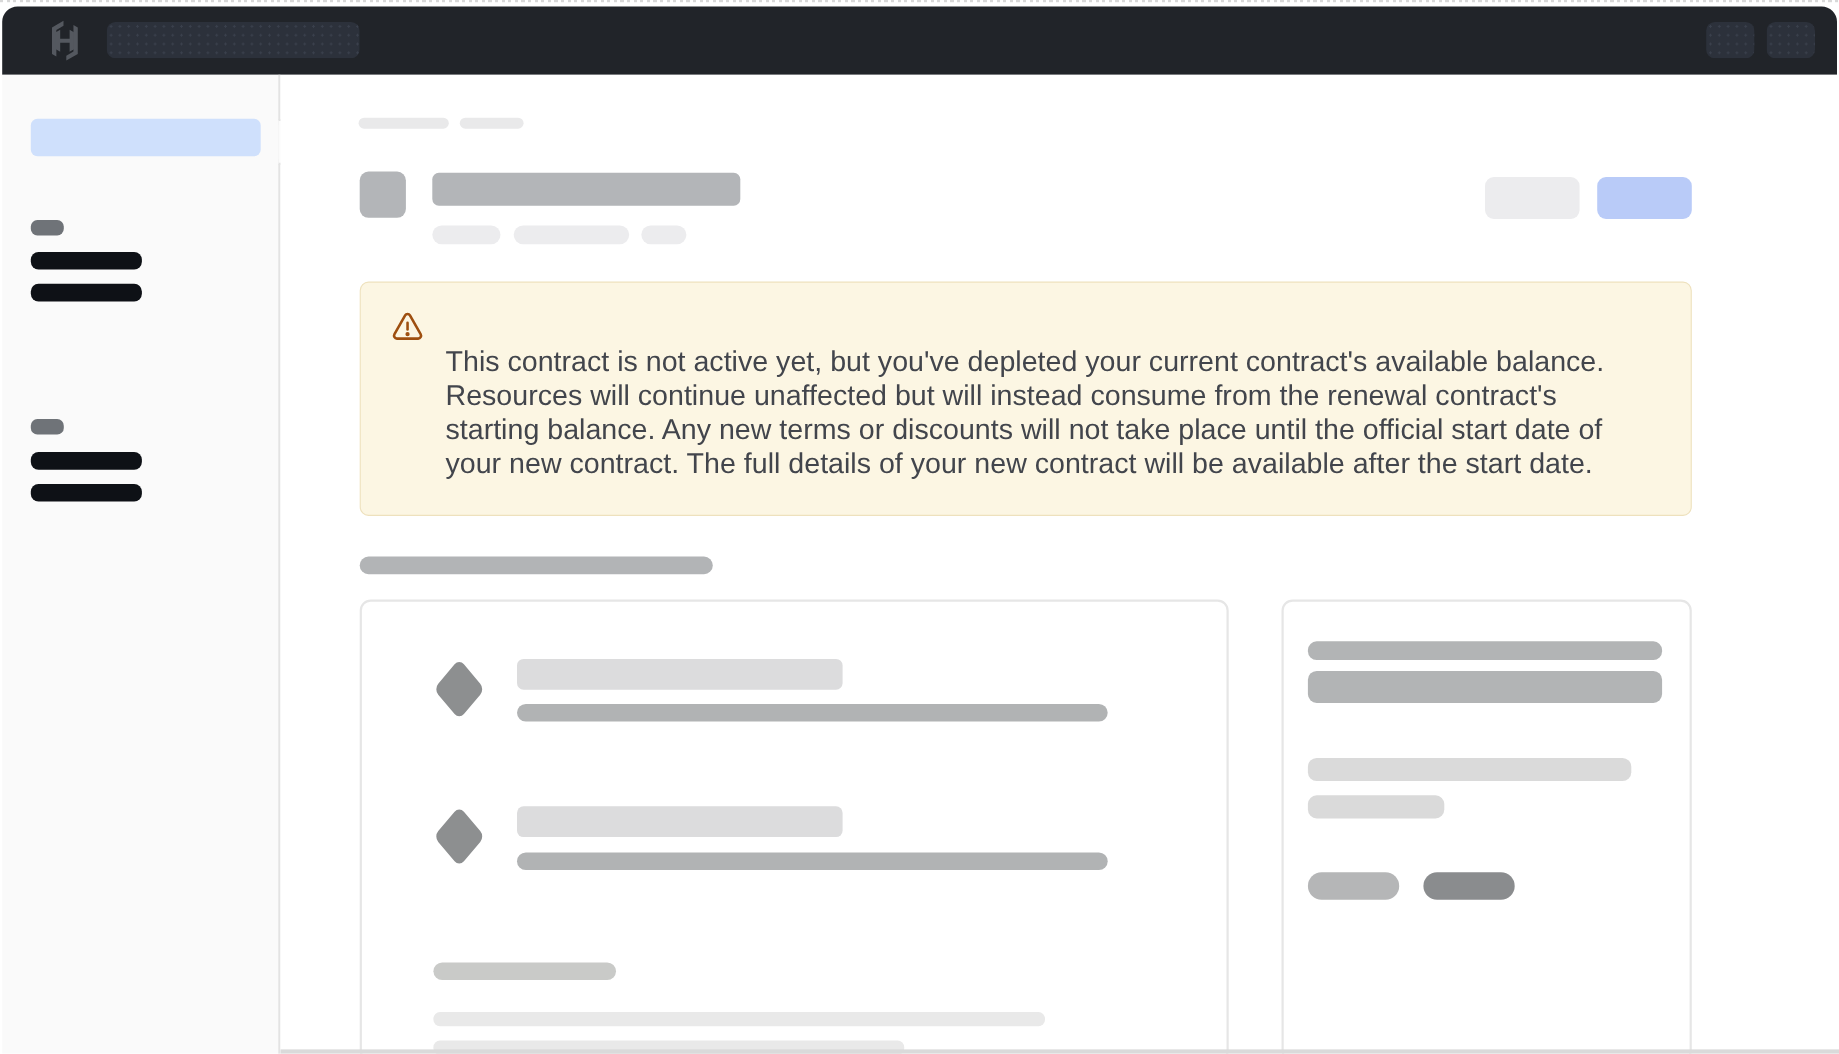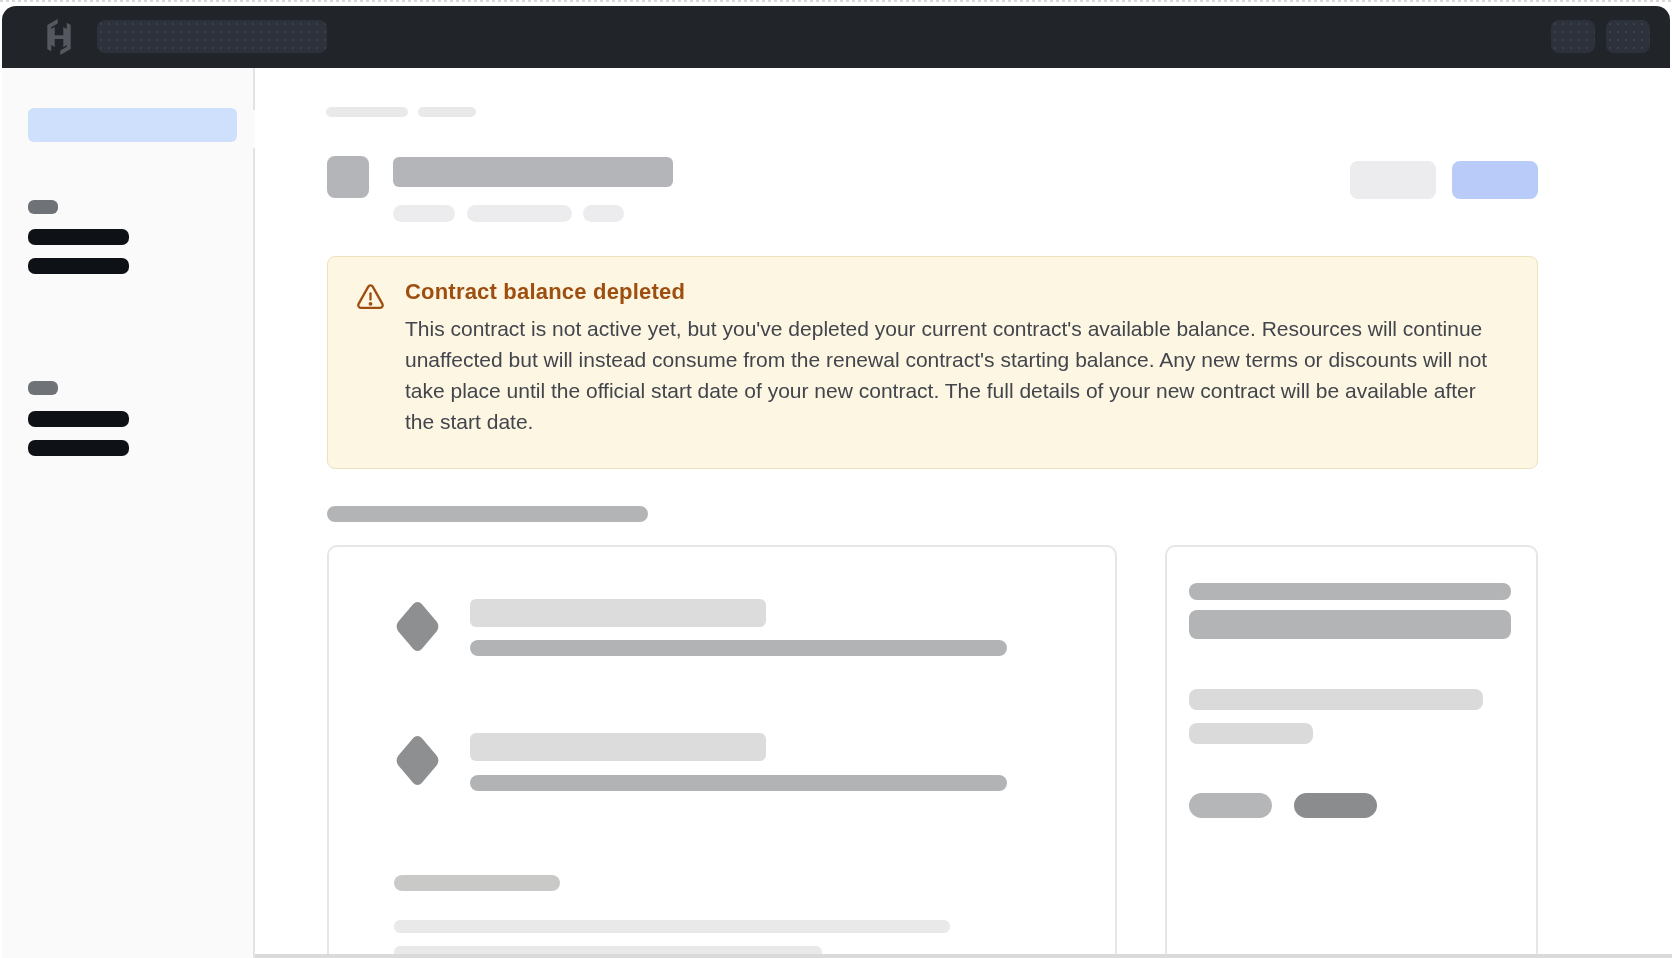--- a/index.html
+++ b/index.html
@@ -32,21 +32,21 @@
   .page-title{left:393px;top:157px;width:280px;height:30px;background:#b3b5b8;border-radius:6px;}
   .badge{top:205px;height:17px;background:#ececee;border-radius:9px;}
   .btn-skel{top:161px;width:86px;height:38px;border-radius:8px;}
   
   .alert{left:327px;top:256px;width:1211px;height:213px;box-sizing:border-box;
     background:var(--warning-bg,#fcf6e3);border:1.5px solid var(--warning-border,#eee1bd);
     border-radius:8px;}
   .alert-icon{left:26px;top:25px;width:33px;height:31px;}
   .alert-title{left:77px;top:22px;font-size:22px;font-weight:700;
     color:var(--warning-title,#9e4f10);letter-spacing:.2px;}
-  .alert-body{left:77px;top:56px;width:1096px;font-size:21px;line-height:31px;
+  .alert-body{left:77px;top:56px;width:1096px;font-size:26px;line-height:31px;
     color:var(--body-text,#42454c);}
   
   .section-bar{left:327px;top:506px;width:321px;height:16px;background:#b2b4b6;border-radius:8px;}
   .card{box-sizing:border-box;background:#fff;border:2px solid #e6e6e6;border-radius:10px;}
   .card-left{left:327px;top:545px;width:790px;height:420px;}
   .card-right{left:1165px;top:545px;width:373px;height:420px;}
   .diamond-wrap{width:47px;height:54px;}
   .diamond{position:absolute;left:7px;top:10px;width:33px;height:33px;background:#8d8f90;
     border-radius:6px;transform:scaleY(1.18) rotate(45deg);}
   .bottom-strip{left:255px;top:954px;width:1417px;height:4px;background:#dadada;}
@@ -95,21 +95,20 @@
 <div class="abs btn-skel" style="left:1452px;background:var(--accent-button,#b9cbf8);"></div>
 
 <section class="abs alert">
   <span class="abs alert-icon">
     <svg viewBox="0 0 24 24" width="33" height="31" fill="none" stroke="var(--warning-title,#9e4f10)" stroke-width="1.8" stroke-linejoin="round" stroke-linecap="round" aria-hidden="true">
       <path d="M10.3 3.6 2.8 16.9c-.8 1.4.2 3.1 1.7 3.1h15c1.5 0 2.5-1.7 1.7-3.1L13.7 3.6c-.7-1.3-2.7-1.3-3.4 0z"></path>
       <line x1="12" y1="8.8" x2="12" y2="13.6"></line>
       <circle cx="12" cy="16.9" r="0.6" fill="var(--warning-title,#9e4f10)"></circle>
     </svg>
   </span>
-  <h2 class="abs alert-title" style="margin:0;">Contract balance depleted</h2>
   <p class="abs alert-body" style="margin:0;">This contract is not active yet, but you've depleted your current contract's available balance. Resources will continue unaffected but will instead consume from the renewal contract's starting balance. Any new terms or discounts will not take place until the official start date of your new contract. The full details of your new contract will be available after the start date.</p>
 </section>
 
 <div class="abs section-bar"></div>
 
 <section class="abs card card-left"></section>
 <div class="abs diamond-wrap" style="left:394px;top:600px;">
     <div class="diamond"></div>
   </div>
 <div class="abs" style="left:470px;top:599px;width:296px;height:28px;background:#dcdcdd;border-radius:6px;"></div>

